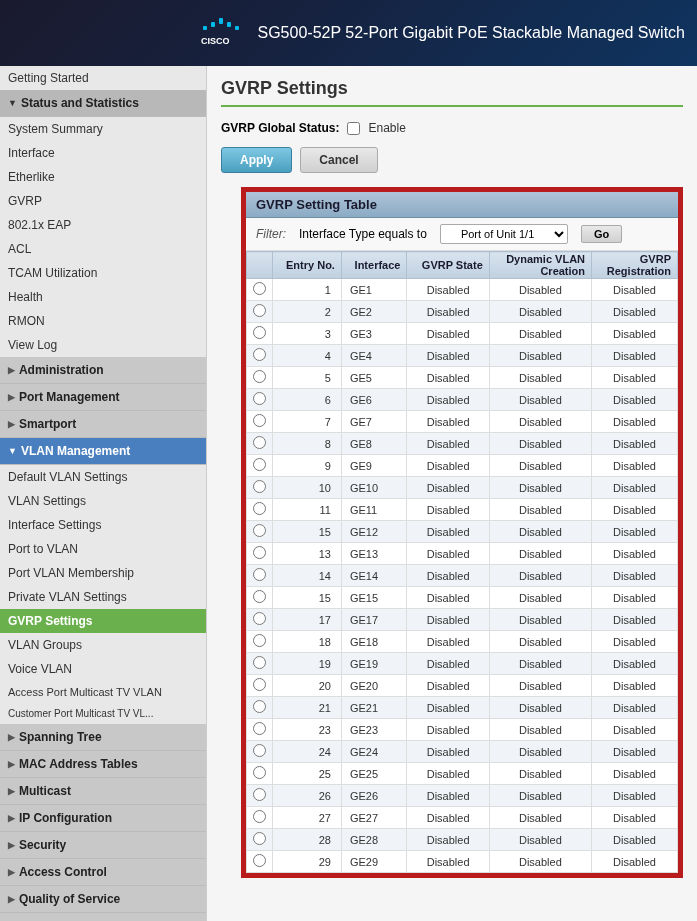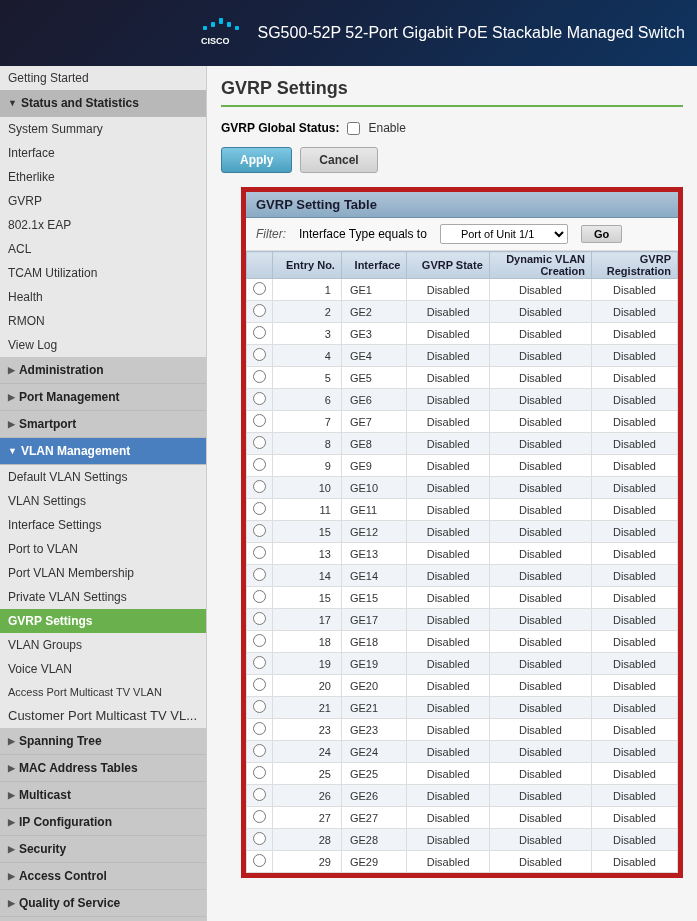--- a/index.html
+++ b/index.html
@@ -162,21 +162,21 @@
     <div class="sidebar-item sub">Default VLAN Settings</div>
     <div class="sidebar-item sub">VLAN Settings</div>
     <div class="sidebar-item sub">Interface Settings</div>
     <div class="sidebar-item sub">Port to VLAN</div>
     <div class="sidebar-item sub">Port VLAN Membership</div>
     <div class="sidebar-item sub">Private VLAN Settings</div>
     <div class="sidebar-item sub active">GVRP Settings</div>
     <div class="sidebar-item sub">VLAN Groups</div>
     <div class="sidebar-item sub">Voice VLAN</div>
     <div class="sidebar-item sub" style="font-size:11px;">Access Port Multicast TV VLAN</div>
-    <div class="sidebar-item sub" style="font-size:13px;">Customer Port Multicast TV VL...</div>
+    <div class="sidebar-item sub" style="font-size:10px;">Customer Port Multicast TV VL...</div>
 
     <div class="sidebar-item section-header">
       <span class="triangle">▶</span>
       <span>Spanning Tree</span>
     </div>
 
     <div class="sidebar-item section-header">
       <span class="triangle">▶</span>
       <span>MAC Address Tables</span>
     </div>

